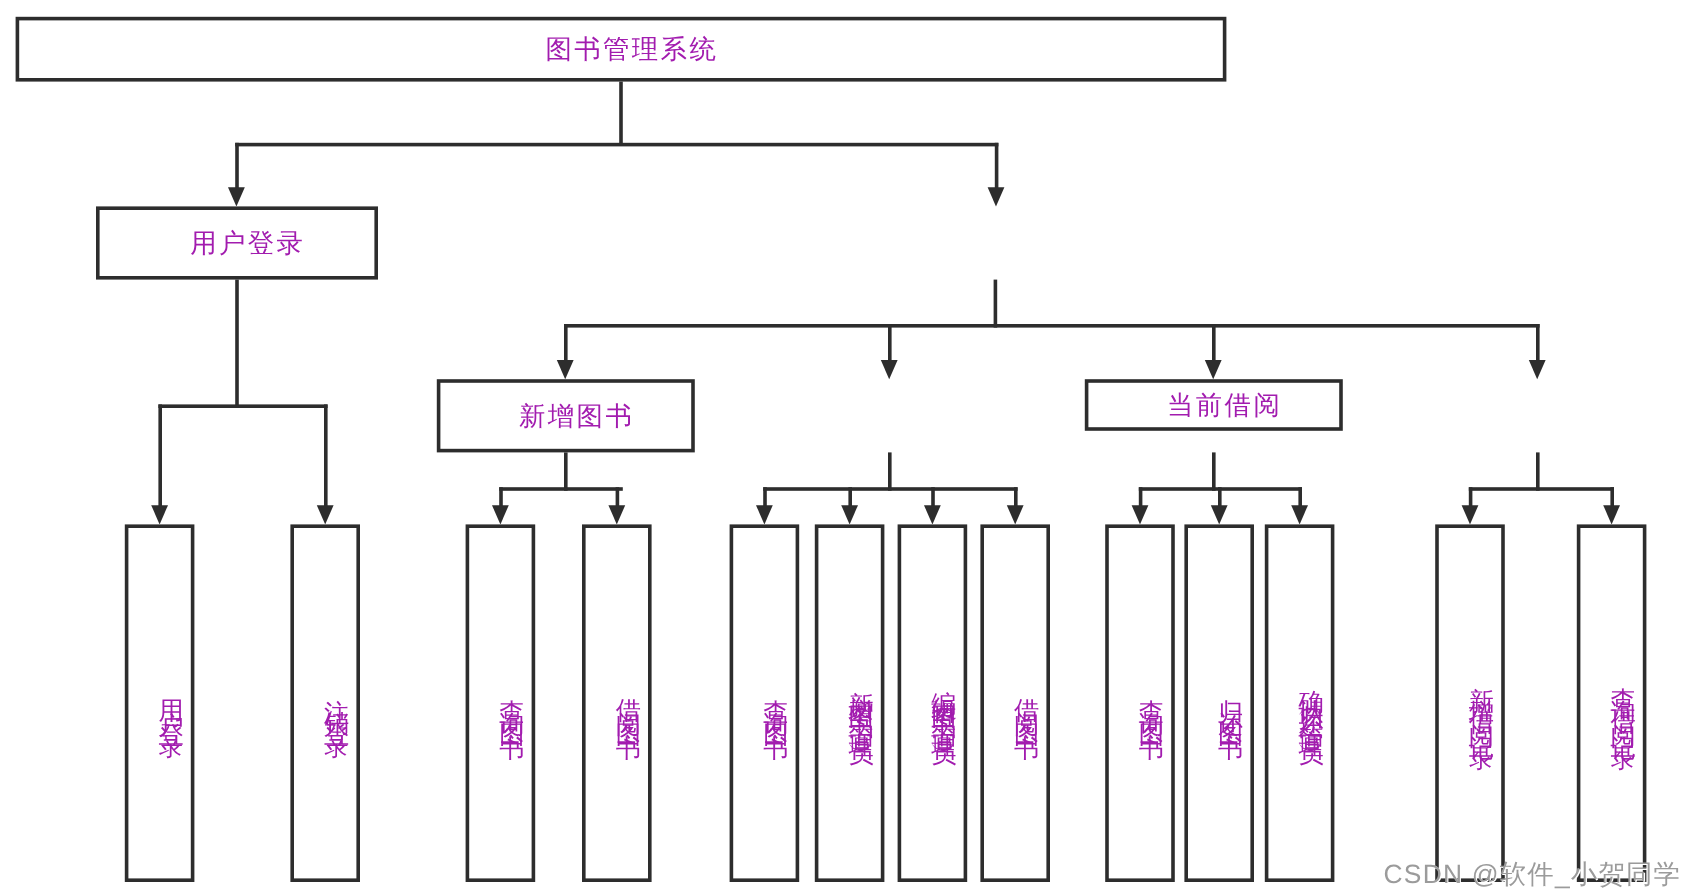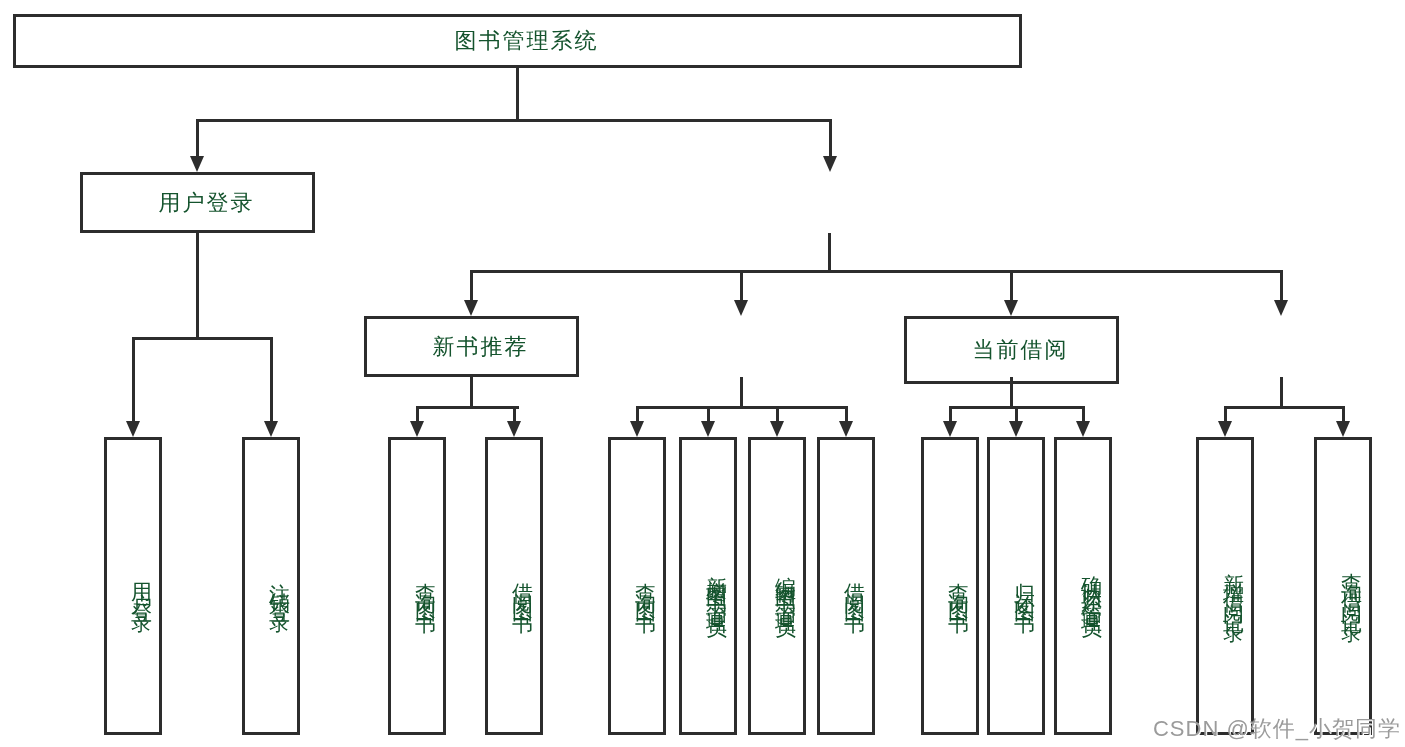--- a/index.html
+++ b/index.html
@@ -12,21 +12,21 @@
     font-family: "Liberation Sans", sans-serif;
   }
   .box {
     position: absolute;
     background: #ffffff;
     border: 3px solid #2d2d2d;
     box-sizing: border-box;
     display: flex;
     align-items: center;
     justify-content: center;
-    color: #14532d;
+    color: #a21caf;
     padding-left: 18px;
   }
   .hbox { font-size: 22px; letter-spacing: 2px; white-space: nowrap; }
   .vbox { font-size: 21px; }
   .vtext {
     writing-mode: vertical-rl;
     text-orientation: mixed;
     letter-spacing: 10px;
     line-height: 1.1;
   }
@@ -81,23 +81,23 @@
   <div class="line" style="left:469.5px; top:270px; width:3px; height:33px;"></div>
   <div class="arrow" style="left:464px; top:300px;"></div>
   <div class="line" style="left:739.5px; top:270px; width:3px; height:33px;"></div>
   <div class="arrow" style="left:734px; top:300px;"></div>
   <div class="line" style="left:1009.5px; top:270px; width:3px; height:33px;"></div>
   <div class="arrow" style="left:1004px; top:300px;"></div>
   <div class="line" style="left:1279.5px; top:270px; width:3px; height:33px;"></div>
   <div class="arrow" style="left:1274px; top:300px;"></div>
 
   <div class="box hbox" style="left:364px; top:316px; width:215px; height:61px;">
-    <span>新书推荐</span>
+    <span>新增图书</span>
   </div>
-  <div class="box hbox" style="left:904px; top:316px; width:215px; height:68px;">
+  <div class="box hbox" style="left:904px; top:316px; width:215px; height:43px;">
     <span>当前借阅</span>
   </div>
 
   <div class="line" style="left:469.5px; top:377px; width:3px; height:32px;"></div>
   <div class="line" style="left:415.5px; top:406px; width:103px; height:3px;"></div>
   <div class="line" style="left:415.5px; top:406px; width:3px; height:17px;"></div>
   <div class="arrow" style="left:410px; top:421px;"></div>
   <div class="line" style="left:512.5px; top:406px; width:3px; height:17px;"></div>
   <div class="arrow" style="left:507px; top:421px;"></div>
 

